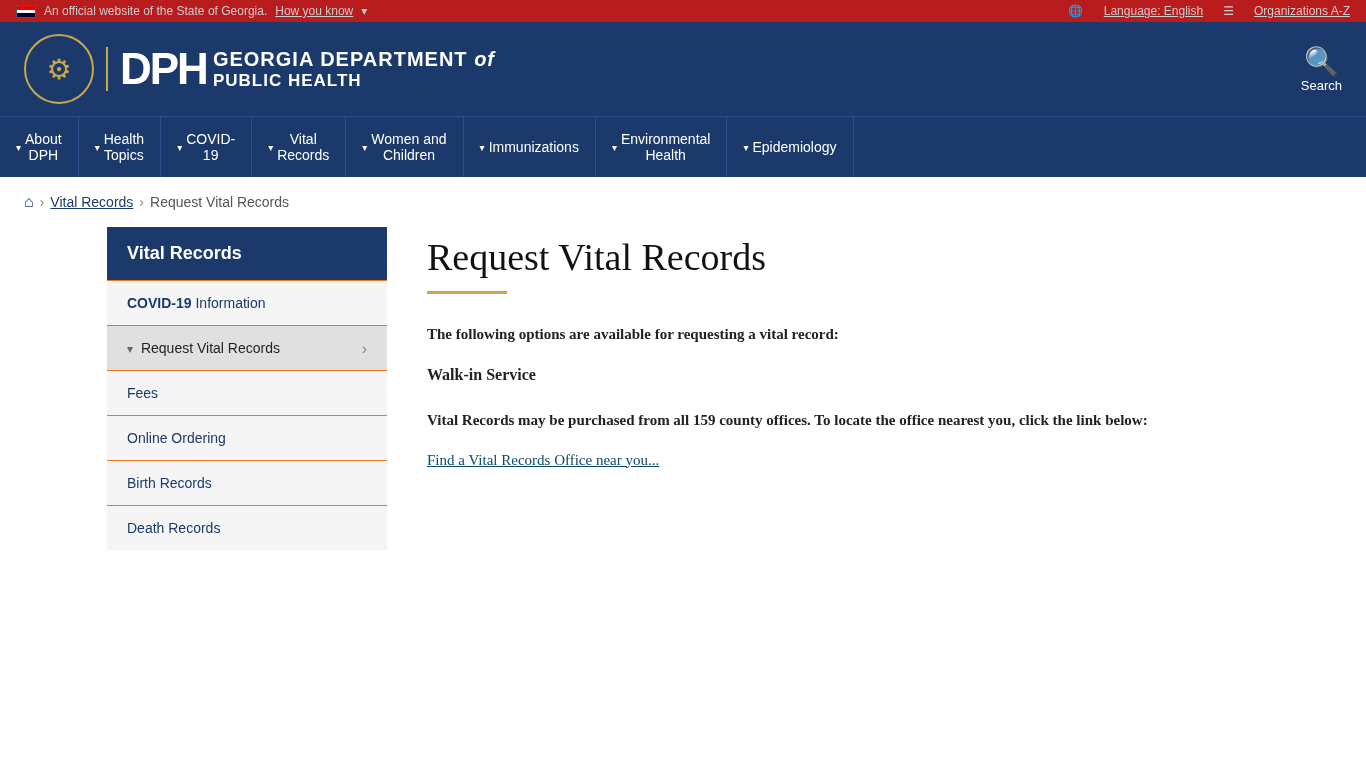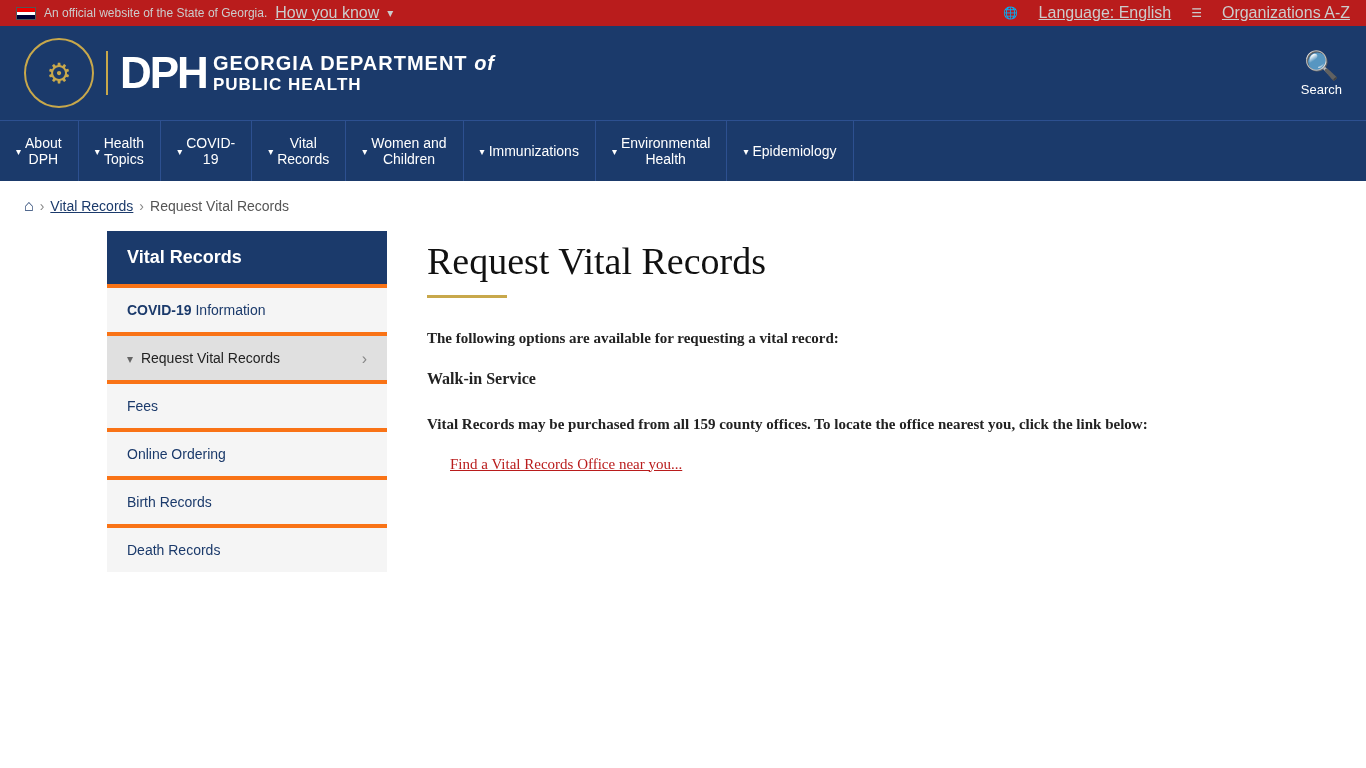--- a/index.html
+++ b/index.html
@@ -11,21 +11,21 @@
       color: #ccc;
       font-size: 12px;
       font-family: Arial, sans-serif;
       padding: 4px 16px;
       display: flex;
       align-items: center;
       justify-content: space-between;
     }
     .top-bar-left { display: flex; align-items: center; gap: 8px; }
     .top-bar-right { display: flex; align-items: center; gap: 20px; }
-    .top-bar a { color: #ccc; text-decoration: underline; font-size: 16px; }
+    .top-bar a { color: #ccc; text-decoration: underline; font-size: 12px; }
     .ga-flag { width: 20px; height: 13px; background: linear-gradient(180deg, #e00 0%, #e00 33%, #fff 33%, #fff 66%, #003 66%, #003 100%); display: inline-block; border: 1px solid #555; }
 
     
     .header {
       background: #1b3a6b;
       padding: 12px 24px;
       display: flex;
       align-items: center;
       justify-content: space-between;
     }
@@ -118,21 +118,21 @@
     }
     .sidebar-title {
       background: #1b3a6b;
       color: #fff;
       font-family: Arial, sans-serif;
       font-size: 18px;
       font-weight: bold;
       padding: 16px 20px;
     }
     .sidebar-item {
-      border-top: 4px solid #f97316;
+      border-top: 1px solid #f97316;
       background: #f5f5f5;
     }
     .sidebar-item a {
       display: block;
       padding: 14px 20px;
       font-family: Arial, sans-serif;
       font-size: 14px;
       color: #1b3a6b;
       text-decoration: none;
       cursor: pointer;
@@ -329,18 +329,18 @@
       </p>
 
       <div class="service-block">
         <div class="service-title">Walk-in Service</div>
       </div>
 
       <p>
         <strong>Vital Records may be purchased from all 159 county offices. To locate the office nearest you, click the link below:</strong>
       </p>
       <p>
-        <a href="#" style="color:#b91c1c;margin-left:23px;">Find a Vital Records Office near you...</a>
+        <a href="#" style="color:#0c4a6e;">Find a Vital Records Office near you...</a>
       </p>
     </div>
   </main>
 
 </div>
 
 </body></html>

